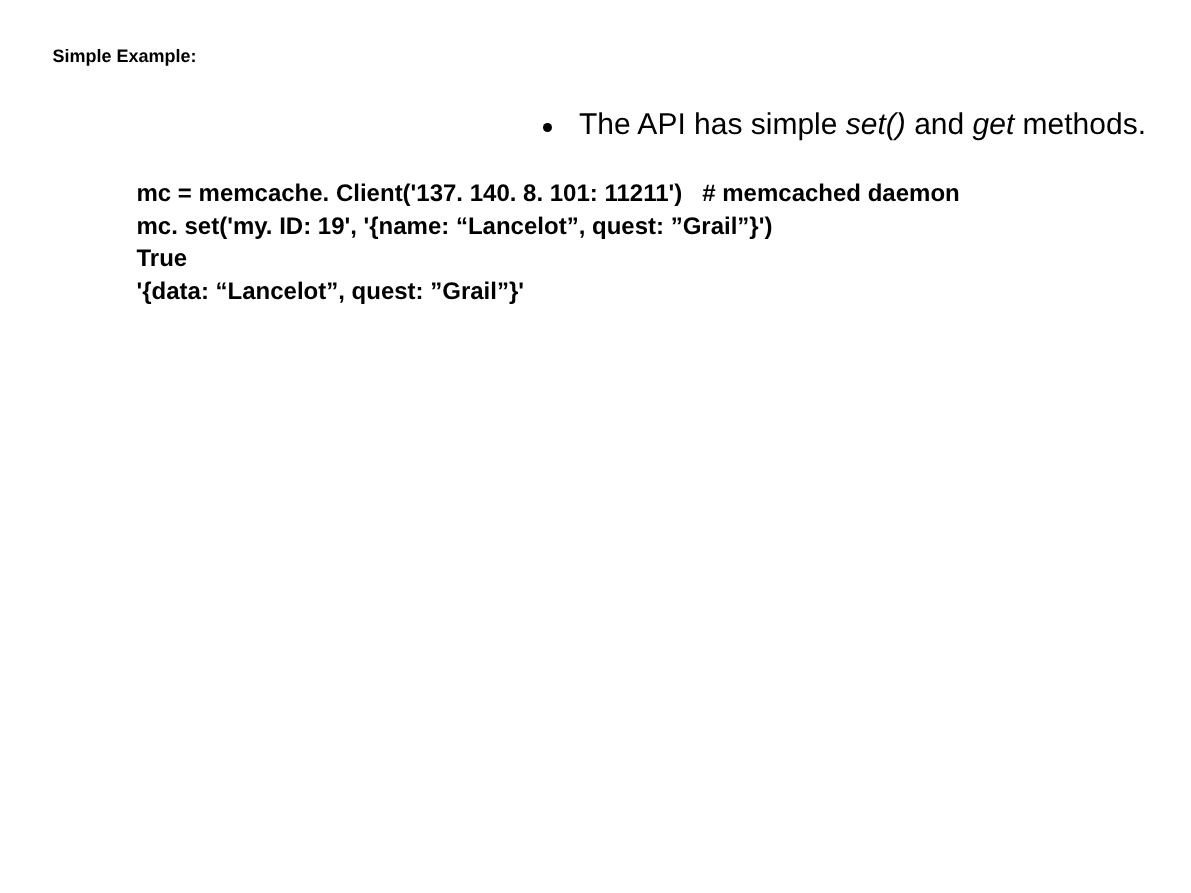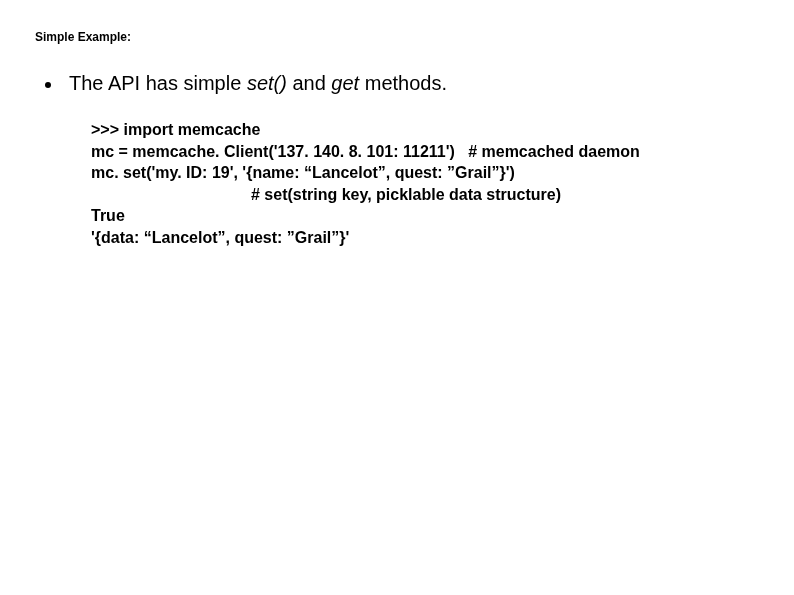--- a/index.html
+++ b/index.html
@@ -18,20 +18,21 @@
     .heading {
       font-size: 12px;
       font-weight: bold;
       margin-bottom: 28px;
     }
     .bullet-item {
       display: flex;
       align-items: flex-start;
       margin-left: 10px;
       margin-bottom: 24px;
+      justify-content: flex-end;
     }
     .bullet {
       width: 6px;
       height: 6px;
       background: #000000;
       border-radius: 50%;
       margin-top: 10px;
       margin-right: 18px;
       flex-shrink: 0;
     }
@@ -63,19 +64,17 @@
 <div class="heading">Simple Example:</div>
 
 <div class="bullet-item">
   <div class="bullet"></div>
   <div class="bullet-text">
     <span>The API has simple </span><span class="italic">set()</span><span> and </span><span class="italic">get</span><span> methods.</span>
   </div>
 </div>
 
 <div class="code-block">
-  <div class="code-line">&gt;&gt;&gt; import memcache</div>
   <div class="code-line"><span>mc = memcache. Client('137. 140. 8. 101: 11211')   </span><span class="comment-italic"># memcached daemon</span></div>
   <div class="code-line">mc. set('my. ID: 19', '{name: “Lancelot”, quest: ”Grail”}')</div>
-  <div class="code-line indent comment-italic"># set(string key, picklable data structure)</div>
   <div class="code-line">True</div>
   <div class="code-line">'{data: “Lancelot”, quest: ”Grail”}'</div>
 </div>
 
 </body></html>

